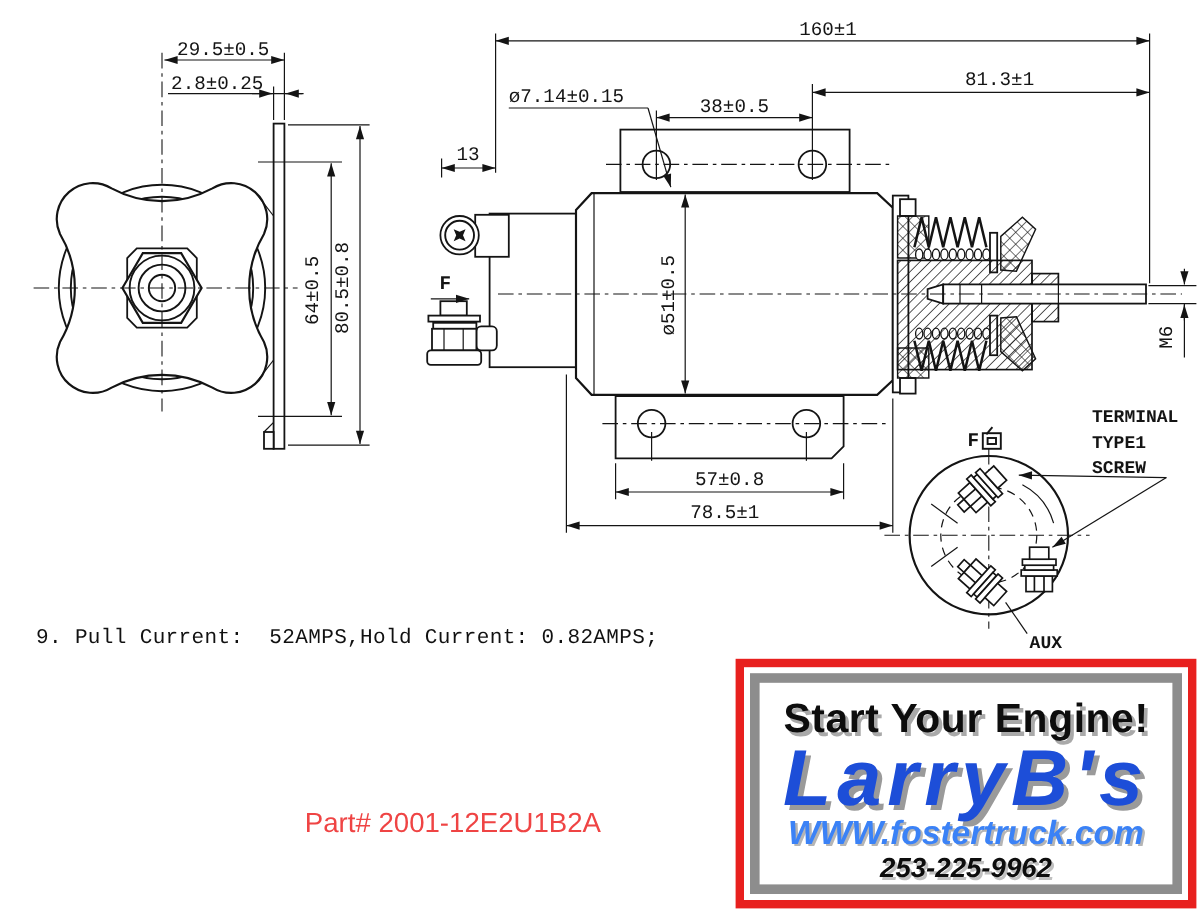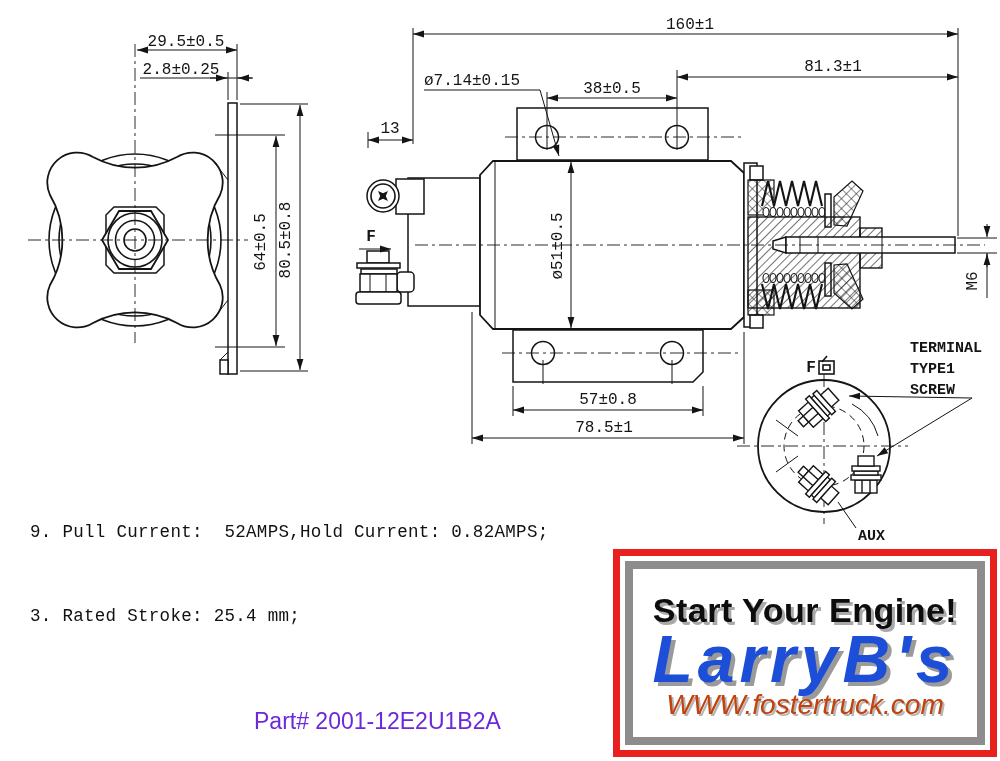--- a/index.html
+++ b/index.html
@@ -15,35 +15,35 @@
   .thin{stroke:#141414;fill:none;stroke-width:1;}
   .dim{stroke:#141414;fill:none;stroke-width:1;}
   .cl{stroke:#141414;fill:none;stroke-width:0.9;stroke-dasharray:13 4 3 4;}
   .dash{stroke:#141414;fill:none;stroke-width:1;stroke-dasharray:7 5;}
   .zig{stroke:#141414;fill:none;stroke-width:2.1;}
   .blk{fill:#141414;}
 
   .specs{position:absolute;left:30px;top:462px;color:#111;
          font-family:"Liberation Mono",monospace;font-size:17.5px;line-height:28px;
          white-space:pre;letter-spacing:0.3px;}
-  .partno{position:absolute;left:254px;top:708px;color:#6d28d9;
+  .partno{position:absolute;left:254px;top:672px;color:#ef4444;
           font-family:"Liberation Sans",sans-serif;font-size:23px;}
 
   .logo{position:absolute;left:613px;top:549px;width:384px;height:208px;
         box-sizing:border-box;border:7px solid #e8201e;background:#fff;padding:5px;}
   .logo-frame{width:100%;height:100%;box-sizing:border-box;border:8px solid #8d8d8d;
         background:#fff;display:flex;flex-direction:column;align-items:center;
-        justify-content:center;overflow:hidden;}
+        justify-content:flex-end;overflow:hidden;}
   .logo-tagline{margin-top:6px;font-size:34px;font-weight:bold;color:#0d0d0d;
         letter-spacing:0.5px;text-shadow:3px 3px 0 #a9a9a9;white-space:nowrap;}
   .logo-brand{margin-top:-4px;font-size:66px;font-weight:bold;font-style:italic;
         color:#1d4ed8;letter-spacing:5px;line-height:1.02;
         text-shadow:4px 4px 0 #9a9a9a;white-space:nowrap;}
-  .logo-site{margin-top:-4px;font-size:28px;font-weight:normal;font-style:italic;
-        color:#c2410c;text-shadow:2px 2px 0 #b5b5b5;white-space:nowrap;}
+  .logo-site{margin-top:-4px;font-size:28px;font-weight:bold;font-style:italic;
+        color:#3b82f6;text-shadow:2px 2px 0 #b5b5b5;white-space:nowrap;}
   .logo-phone{font-size:23px;font-weight:bold;font-style:italic;color:#0d0d0d;
         text-shadow:2px 2px 0 #c0c0c0;white-space:nowrap;}
 </style>
 </head>
 <body>
 
 <div id="canvas">
 
 <svg width="1000" height="761" viewBox="0 0 1000 761">
   <defs>
@@ -283,28 +283,28 @@
     <text x="910" y="394" class="tb t15">SCREW</text>
     <line x1="972" y1="398" x2="849" y2="396" class="dim" marker-end="url(#ar)"></line>
     <line x1="972" y1="398" x2="877" y2="456" class="dim" marker-end="url(#ar)"></line>
     <text x="858" y="540" class="tb t15">AUX</text>
     <line x1="838" y1="502" x2="856" y2="528" class="thin"></line>
   </g>
 </svg>
 
   <div class="specs">
     <div>9. Pull Current:  52AMPS,Hold Current: 0.82AMPS;</div>
-    <div>3. Rated Stroke: 25.4 mm;</div>
     
     
   </div>
 
   <div class="partno">Part# 2001-12E2U1B2A</div>
 
   <div class="logo">
     <div class="logo-frame">
       <div class="logo-tagline">Start Your Engine!</div>
       <div class="logo-brand">LarryB's</div>
       <div class="logo-site">WWW.fostertruck.com</div>
+      <div class="logo-phone">253-225-9962</div>
     </div>
   </div>
 
 </div>
 
 </body></html>

